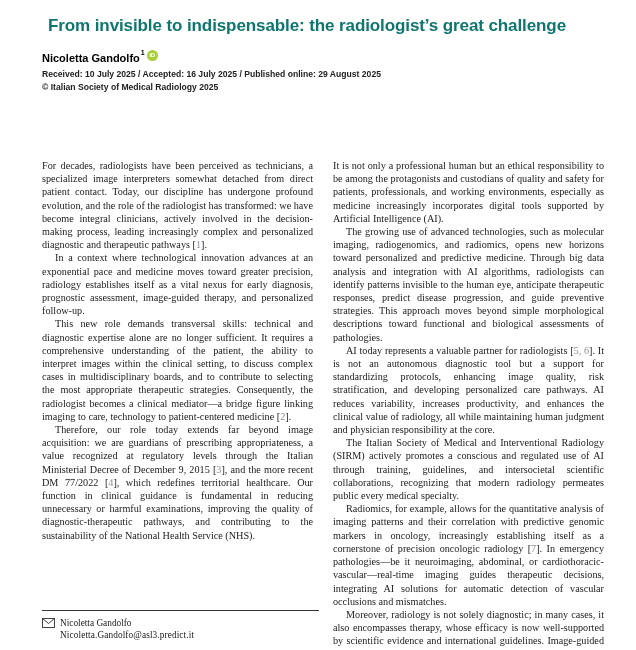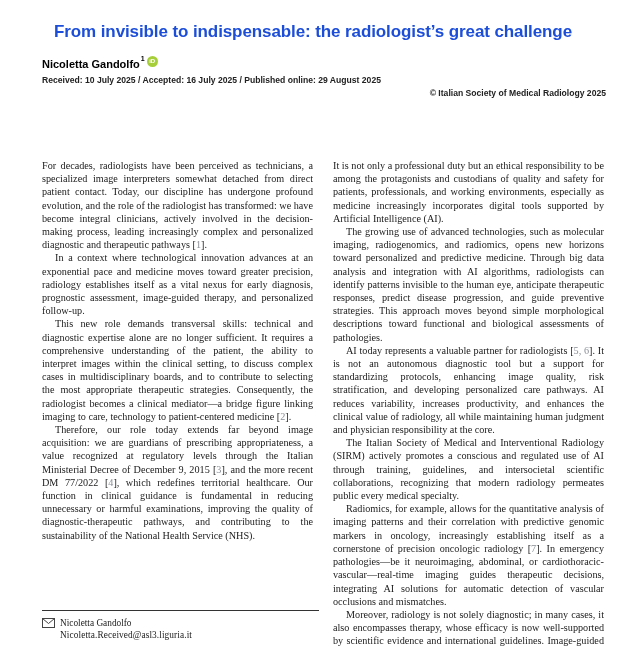--- a/index.html
+++ b/index.html
@@ -7,33 +7,33 @@
     position:relative;
     width:636px;height:650px;
     background:#ffffff;
     overflow:hidden;
     font-family:"Liberation Serif", serif;
     color:#1a1a1a;
   }
   
   .header{position:absolute;left:42px;top:9px;right:30px;font-family:"Liberation Sans", sans-serif;}
   .title{
-    font-size:17px;font-weight:bold;color:#1d4ed8;
-    line-height:22px;margin:12px;letter-spacing:-0.1px;
+    font-size:17px;font-weight:bold;color:#0f766e;
+    line-height:22px;margin:6px;letter-spacing:-0.1px;
   }
   .author-row{margin-top:15px;font-size:11px;font-weight:bold;color:#000;display:flex;align-items:flex-start;}
   .author-sup{font-size:7px;vertical-align:super;line-height:1;margin-left:1px;position:relative;top:-3px;}
   .orcid{
     display:inline-block;width:11px;height:11px;border-radius:50%;
     background:#A6CE39;color:#fff;font-size:6px;font-weight:bold;
     text-align:center;line-height:11px;margin-left:2px;position:relative;top:-2px;
     font-family:"Liberation Sans", sans-serif;
   }
   .dates{margin-top:4px;font-size:8.6px;font-weight:600;color:#222;line-height:12.5px;}
-  .copyright{font-size:8.6px;font-weight:600;color:#222;line-height:12.5px;text-align:right;}
+  .copyright{font-size:8.6px;font-weight:600;color:#222;line-height:12.5px;}
   
   .body-cols{
     position:absolute;left:42px;top:127px;width:562px;
     display:flex;gap:20px;margin-top:32px;
   }
   .col{width:276.5px;font-size:10.2px;line-height:13.2px;text-align:justify;
     hyphens:auto;-webkit-hyphens:auto;}
   .para{margin:0;}
   .para.indent{text-indent:13px;}
   .cite{color:#8a8f96;}
@@ -65,35 +65,35 @@
   </div>
 
   <div class="body-cols">
     <div class="col">
         <p class="para">For decades, radiologists have been perceived as technicians, a specialized image interpreters somewhat detached from direct patient contact. Today, our discipline has undergone profound evolution, and the role of the radiologist has transformed: we have become integral clinicians, actively involved in the decision-making process, leading increasingly complex and personalized diagnostic and therapeutic pathways [<span class="cite">1</span>].</p>
         <p class="para indent">In a context where technological innovation advances at an exponential pace and medicine moves toward greater precision, radiology establishes itself as a vital nexus for early diagnosis, prognostic assessment, image-guided therapy, and personalized follow-up.</p>
         <p class="para indent">This new role demands transversal skills: technical and diagnostic expertise alone are no longer sufficient. It requires a comprehensive understanding of the patient, the ability to interpret images within the clinical setting, to discuss complex cases in multidisciplinary boards, and to contribute to selecting the most appropriate therapeutic strategies. Consequently, the radiologist becomes a clinical mediator—a bridge figure linking imaging to care, technology to patient-centered medicine [<span class="cite">2</span>].</p>
         <p class="para indent">Therefore, our role today extends far beyond image acquisition: we are guardians of prescribing appropriateness, a value recognized at regulatory levels through the Italian Ministerial Decree of December 9, 2015 [<span class="cite">3</span>], and the more recent DM 77/2022 [<span class="cite">4</span>], which redefines territorial healthcare. Our function in clinical guidance is fundamental in reducing unnecessary or harmful examinations, improving the quality of diagnostic-therapeutic pathways, and contributing to the sustainability of the National Health Service (NHS).</p>
       </div>
     <div class="col">
-        <p class="para">It is not only a professional duty but an ethical responsibility to be among the protagonists and custodians of quality and safety for patients, professionals, and working environments, especially as medicine increasingly incorporates digital tools supported by Artificial Intelligence (AI).</p>
+        <p class="para">It is not only a professional human but an ethical responsibility to be among the protagonists and custodians of quality and safety for patients, professionals, and working environments, especially as medicine increasingly incorporates digital tools supported by Artificial Intelligence (AI).</p>
         <p class="para indent">The growing use of advanced technologies, such as molecular imaging, radiogenomics, and radiomics, opens new horizons toward personalized and predictive medicine. Through big data analysis and integration with AI algorithms, radiologists can identify patterns invisible to the human eye, anticipate therapeutic responses, predict disease progression, and guide preventive strategies. This approach moves beyond simple morphological descriptions toward functional and biological assessments of pathologies.</p>
         <p class="para indent">AI today represents a valuable partner for radiologists [<span class="cite">5, 6</span>]. It is not an autonomous diagnostic tool but a support for standardizing protocols, enhancing image quality, risk stratification, and developing personalized care pathways. AI reduces variability, increases productivity, and enhances the clinical value of radiology, all while maintaining human judgment and physician responsibility at the core.</p>
         <p class="para indent">The Italian Society of Medical and Interventional Radiology (SIRM) actively promotes a conscious and regulated use of AI through training, guidelines, and intersocietal scientific collaborations, recognizing that modern radiology permeates public every medical specialty.</p>
         <p class="para indent">Radiomics, for example, allows for the quantitative analysis of imaging patterns and their correlation with predictive genomic markers in oncology, increasingly establishing itself as a cornerstone of precision oncologic radiology [<span class="cite">7</span>]. In emergency pathologies—be it neuroimaging, abdominal, or cardiothoracic-vascular—real-time imaging guides therapeutic decisions, integrating AI solutions for automatic detection of vascular occlusions and mismatches.</p>
         <p class="para indent">Moreover, radiology is not solely diagnostic; in many cases, it also encompasses therapy, whose efficacy is now well-supported by scientific evidence and international guidelines. Image-guided interventions—such as ablations, targeted biopsies, drainages of collections, and embolizations of</p>
       </div>
   </div>
 
   <div class="footnote">
     <span class="env">
       <svg width="13" height="10" viewBox="0 0 13 10" aria-hidden="true">
         <rect x="0.5" y="0.5" width="12" height="9" fill="none" stroke="#444" stroke-width="1"></rect>
         <path d="M0.5 0.5 L6.5 5.5 L12.5 0.5" fill="none" stroke="#444" stroke-width="1"></path>
       </svg>
     </span>
     <span class="fn-lines">
       <span class="fn-name">Nicoletta Gandolfo</span><br>
-      <span class="fn-email">Nicoletta.Received@asl3.liguria.it</span>
+      <span class="fn-email">Nicoletta.Gandolfo@asl3.predict.it</span>
     </span>
   </div>
 
 </div>
 
 </body></html>

